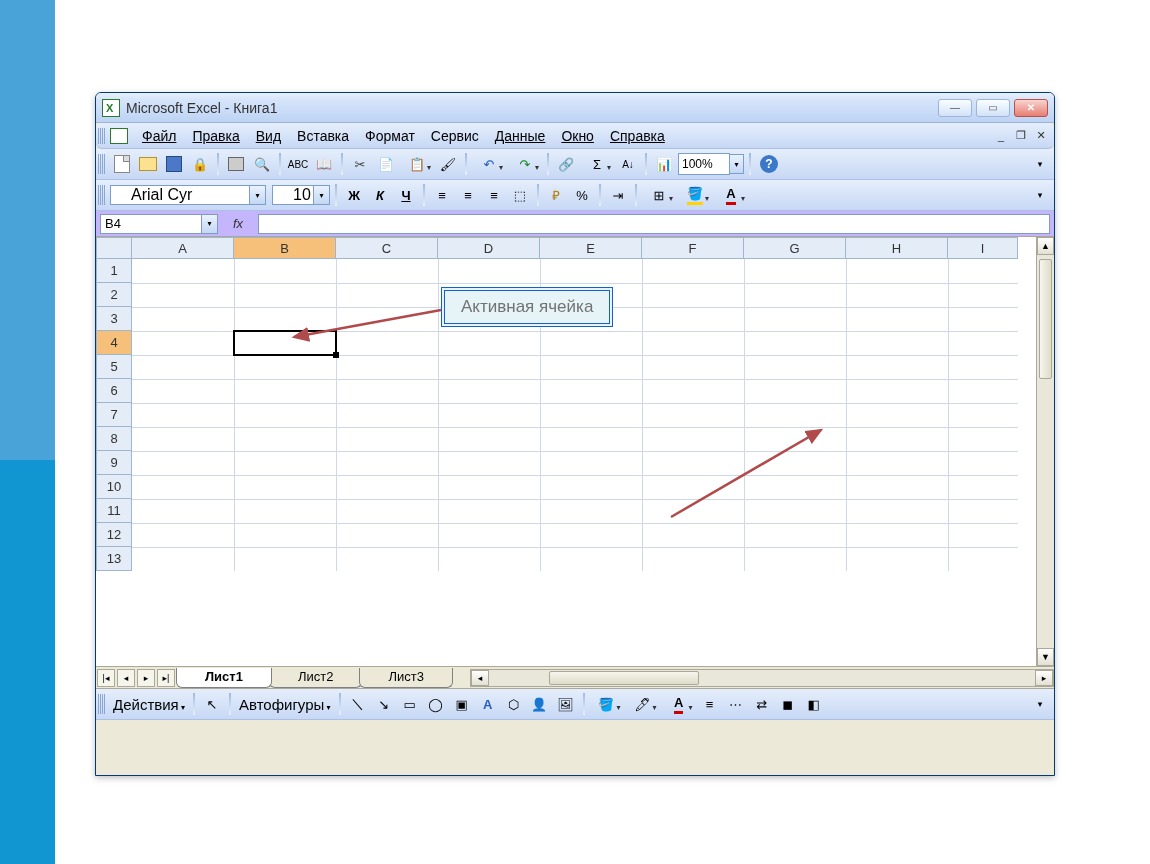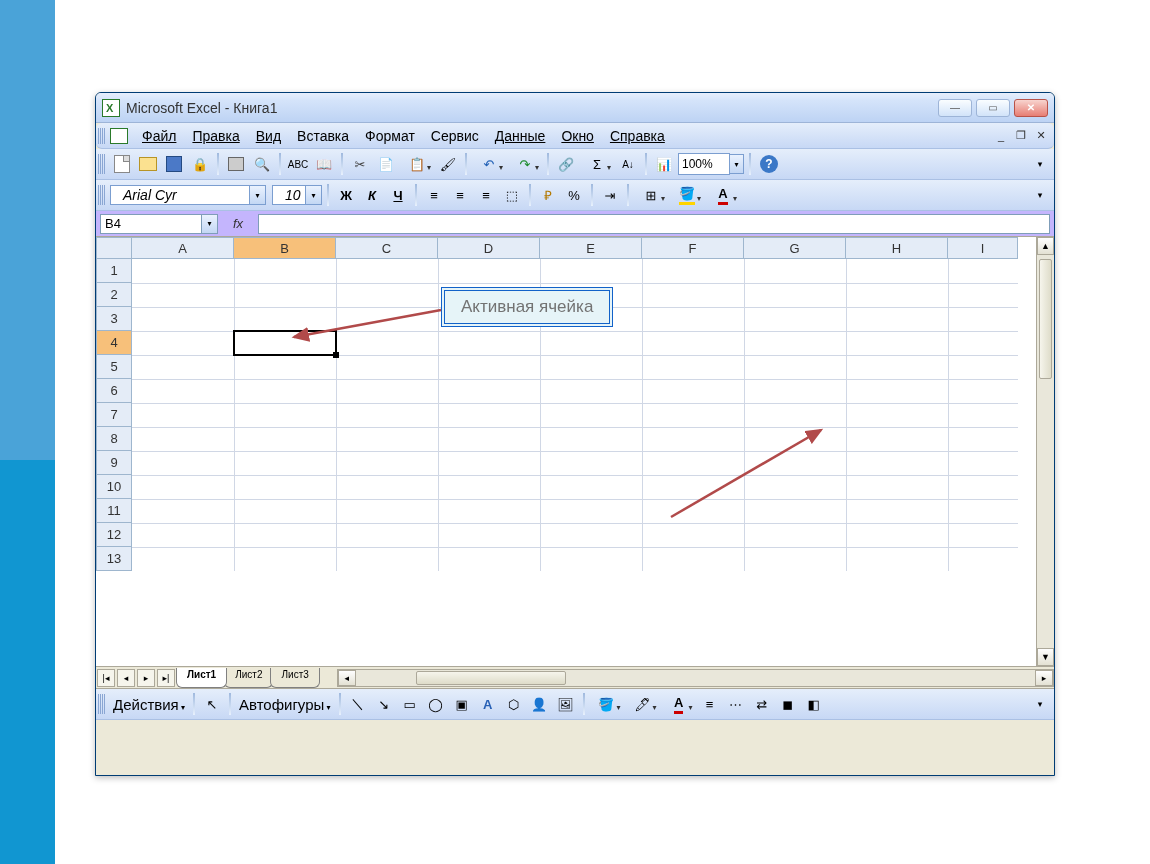--- a/index.html
+++ b/index.html
@@ -155,21 +155,21 @@
   .zoom-wrap { display:flex; align-items:center; }
   .zoom-wrap .dd { width:14px; height:20px; border:1px solid #7b9ed0; border-left:none; background:linear-gradient(#eaf2fe,#c3d7f4); display:flex;align-items:center;justify-content:center; font-size:8px;}
   .help-circle {
     width:18px;height:18px;border-radius:50%;background:#3b78c7;color:#fff;
     display:flex;align-items:center;justify-content:center;font-size:12px;font-weight:bold;
     margin:0 4px;
   }
   
   .font-combo {
     height:20px; background:#fff; border:1px solid #7b9ed0;
-    font-size:14px; padding:1px 12px; display:flex;align-items:center;font-style:italic;
+    font-size:16px; padding:1px 20px; display:flex;align-items:center;
   }
   .combo-dd { width:16px;height:20px;border:1px solid #7b9ed0;border-left:none;background:linear-gradient(#eaf2fe,#c3d7f4);display:flex;align-items:center;justify-content:center;font-size:8px;}
   .toolbar2 .bold { font-weight:bold; }
   .toolbar2 .ital { font-style:italic; font-weight:bold;}
   .toolbar2 .undl { text-decoration:underline; font-weight:bold;}
   
   .formulabar {
     height: 26px;
     background:#c4b5fd;
     border-bottom:1px solid #aca899;
@@ -249,21 +249,21 @@
     background:#ece9d8;
     display:flex;
     align-items:center;
     border-bottom:1px solid #aca899;
   }
   .nav-btn {
     width:18px;height:18px;border:1px solid #aca899;background:#f6f5ec;
     display:flex;align-items:center;justify-content:center;font-size:9px;margin:0 1px;
   }
   .tab {
-    height:20px; padding:1px 10px; font-size:10px;
+    height:20px; padding:1px 28px; font-size:13px;
     border:1px solid #808080; border-top:none;
     background:#ece9d8;
     border-radius:0 0 6px 6px;
     margin-right:-3px;
     position:relative;
   }
   .tab.active { background:#fff; font-weight:bold; z-index:2;}
   .hscroll {
     flex:1; margin-left:20px; height:18px; background:#e9e7da;
     display:flex; align-items:center;

